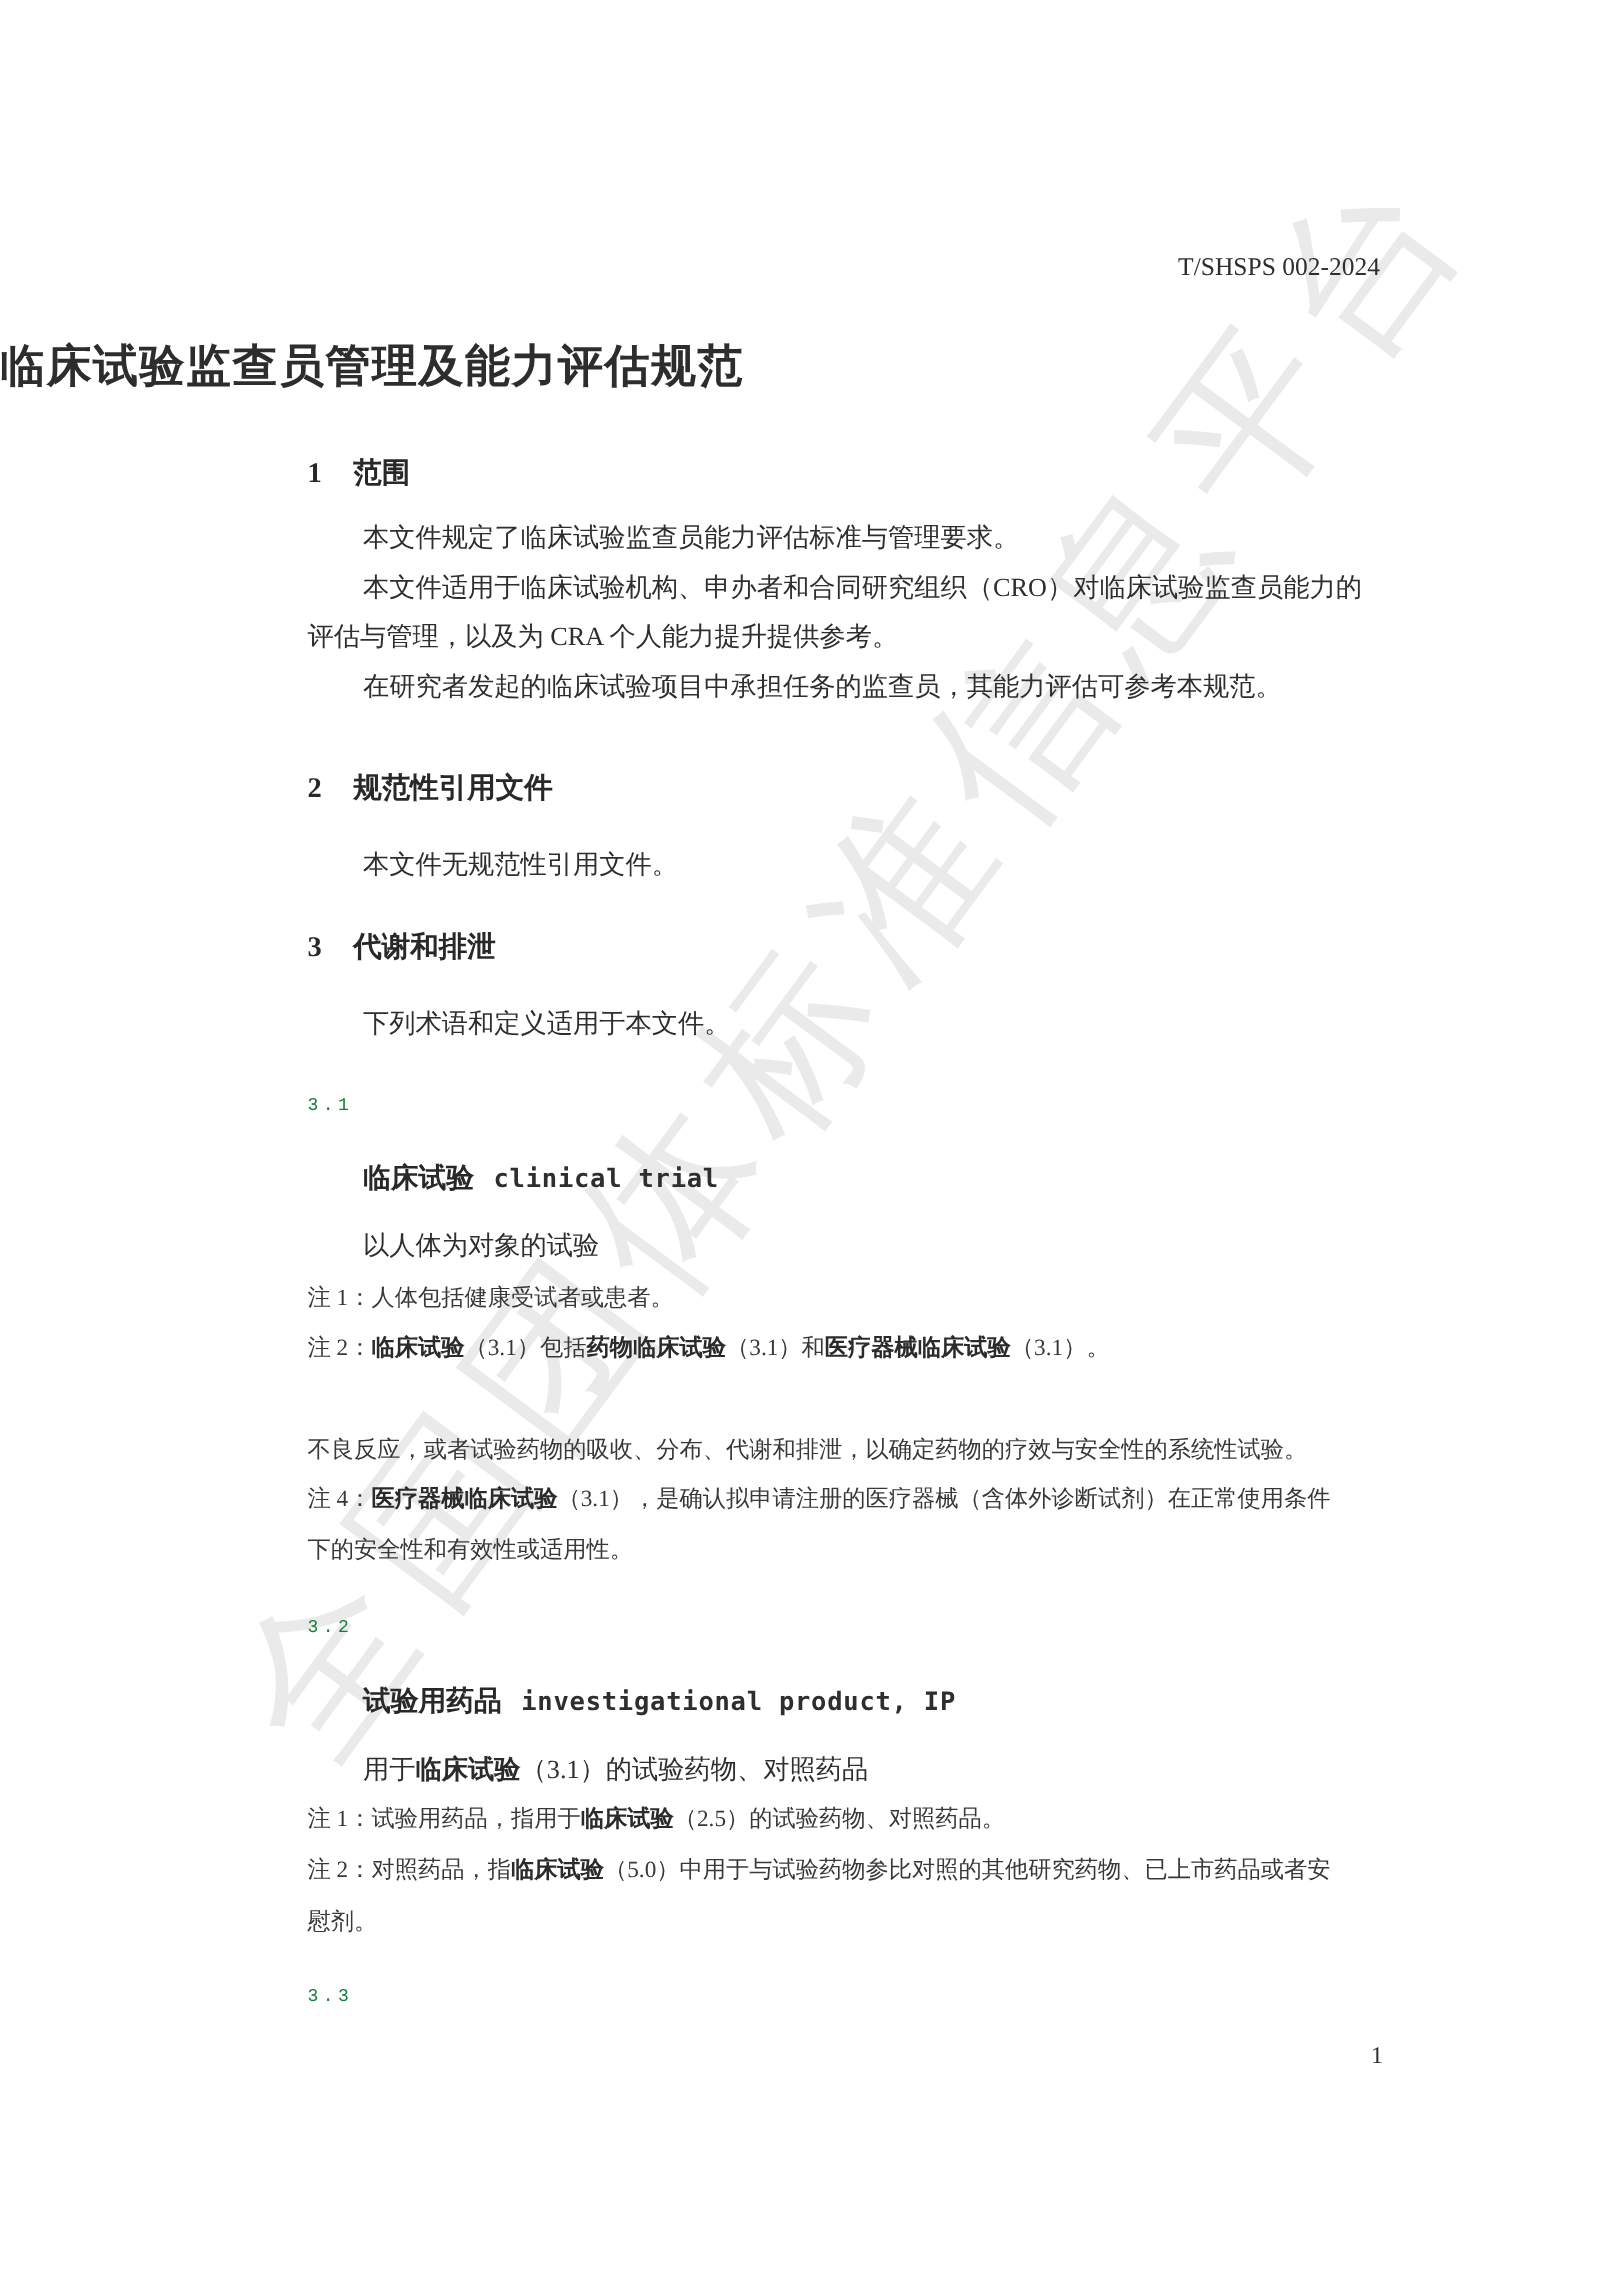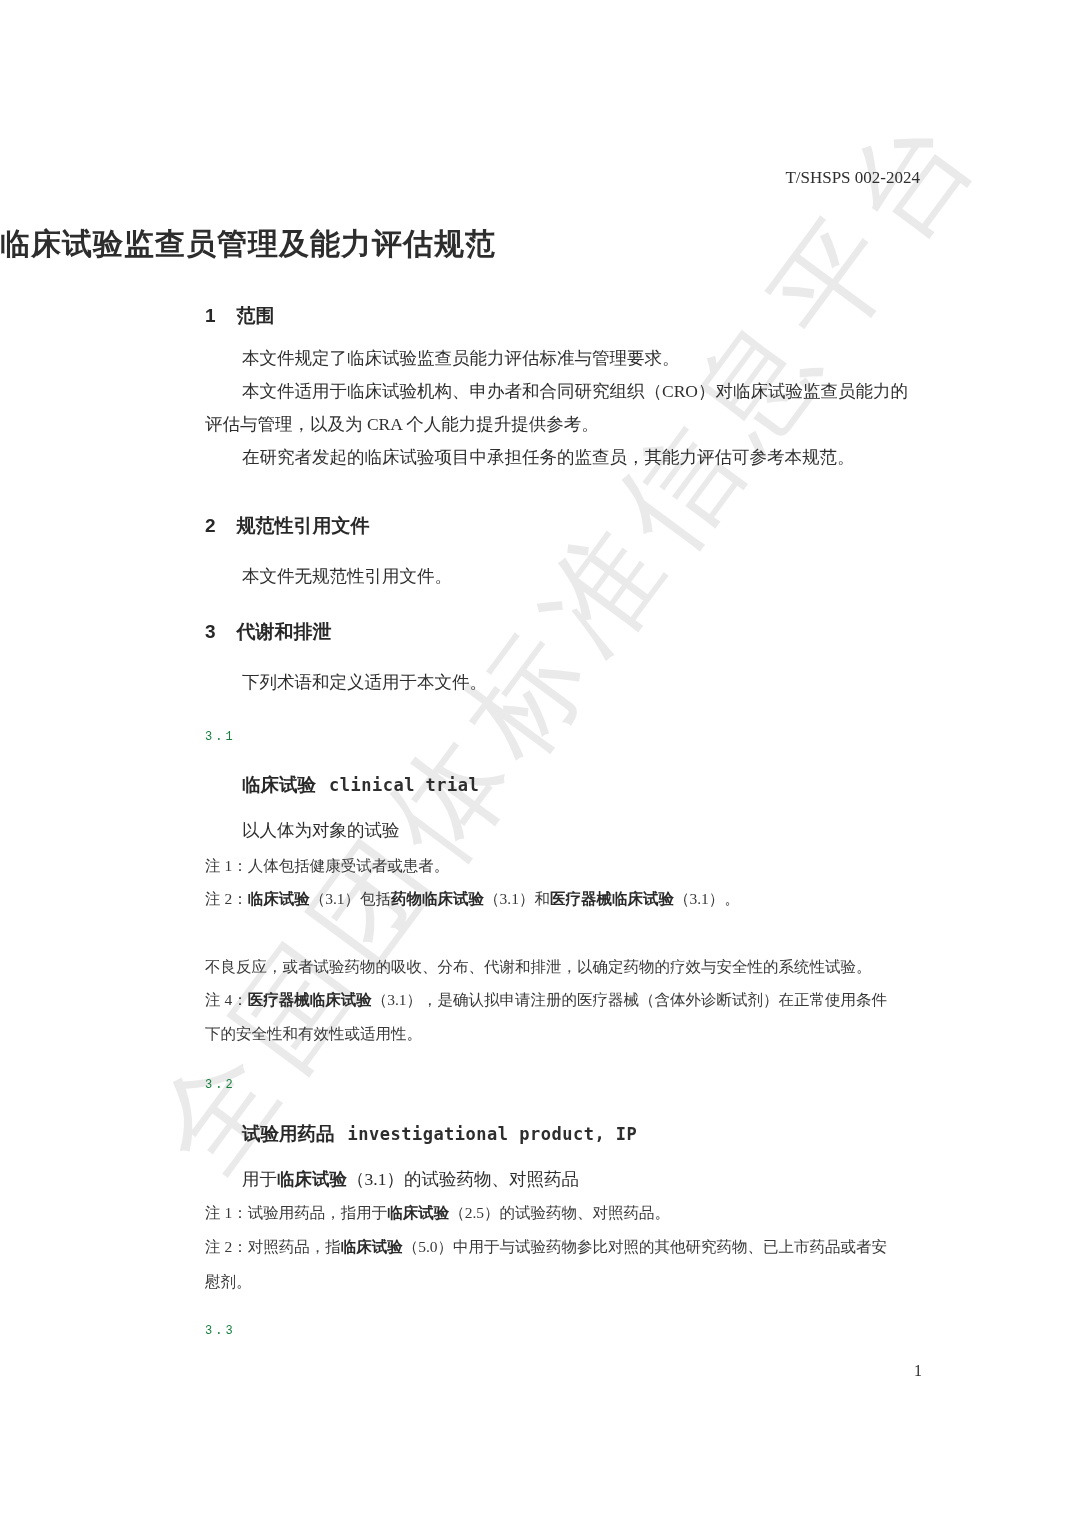--- a/index.html
+++ b/index.html
@@ -51,21 +51,21 @@
     left:205px;
     white-space:nowrap;
     font-size:17.5px;
     line-height:1;
     color:#2e2e2e;
     font-family:"Liberation Serif", serif;
   }
   .ind{padding-left:37px;}
   
   .h{
-    font-family:Liberation Sans, sans-serif;
+    font-family:Liberation Serif, serif;
     font-weight:700;
     font-size:19px;
     color:#282828;
   }
   .hnum{display:inline-block;margin-right:21px;font-weight:700;}
   
   .subnum{
     font-family:Liberation Mono, monospace;
     font-size:12px;
     letter-spacing:3px;

